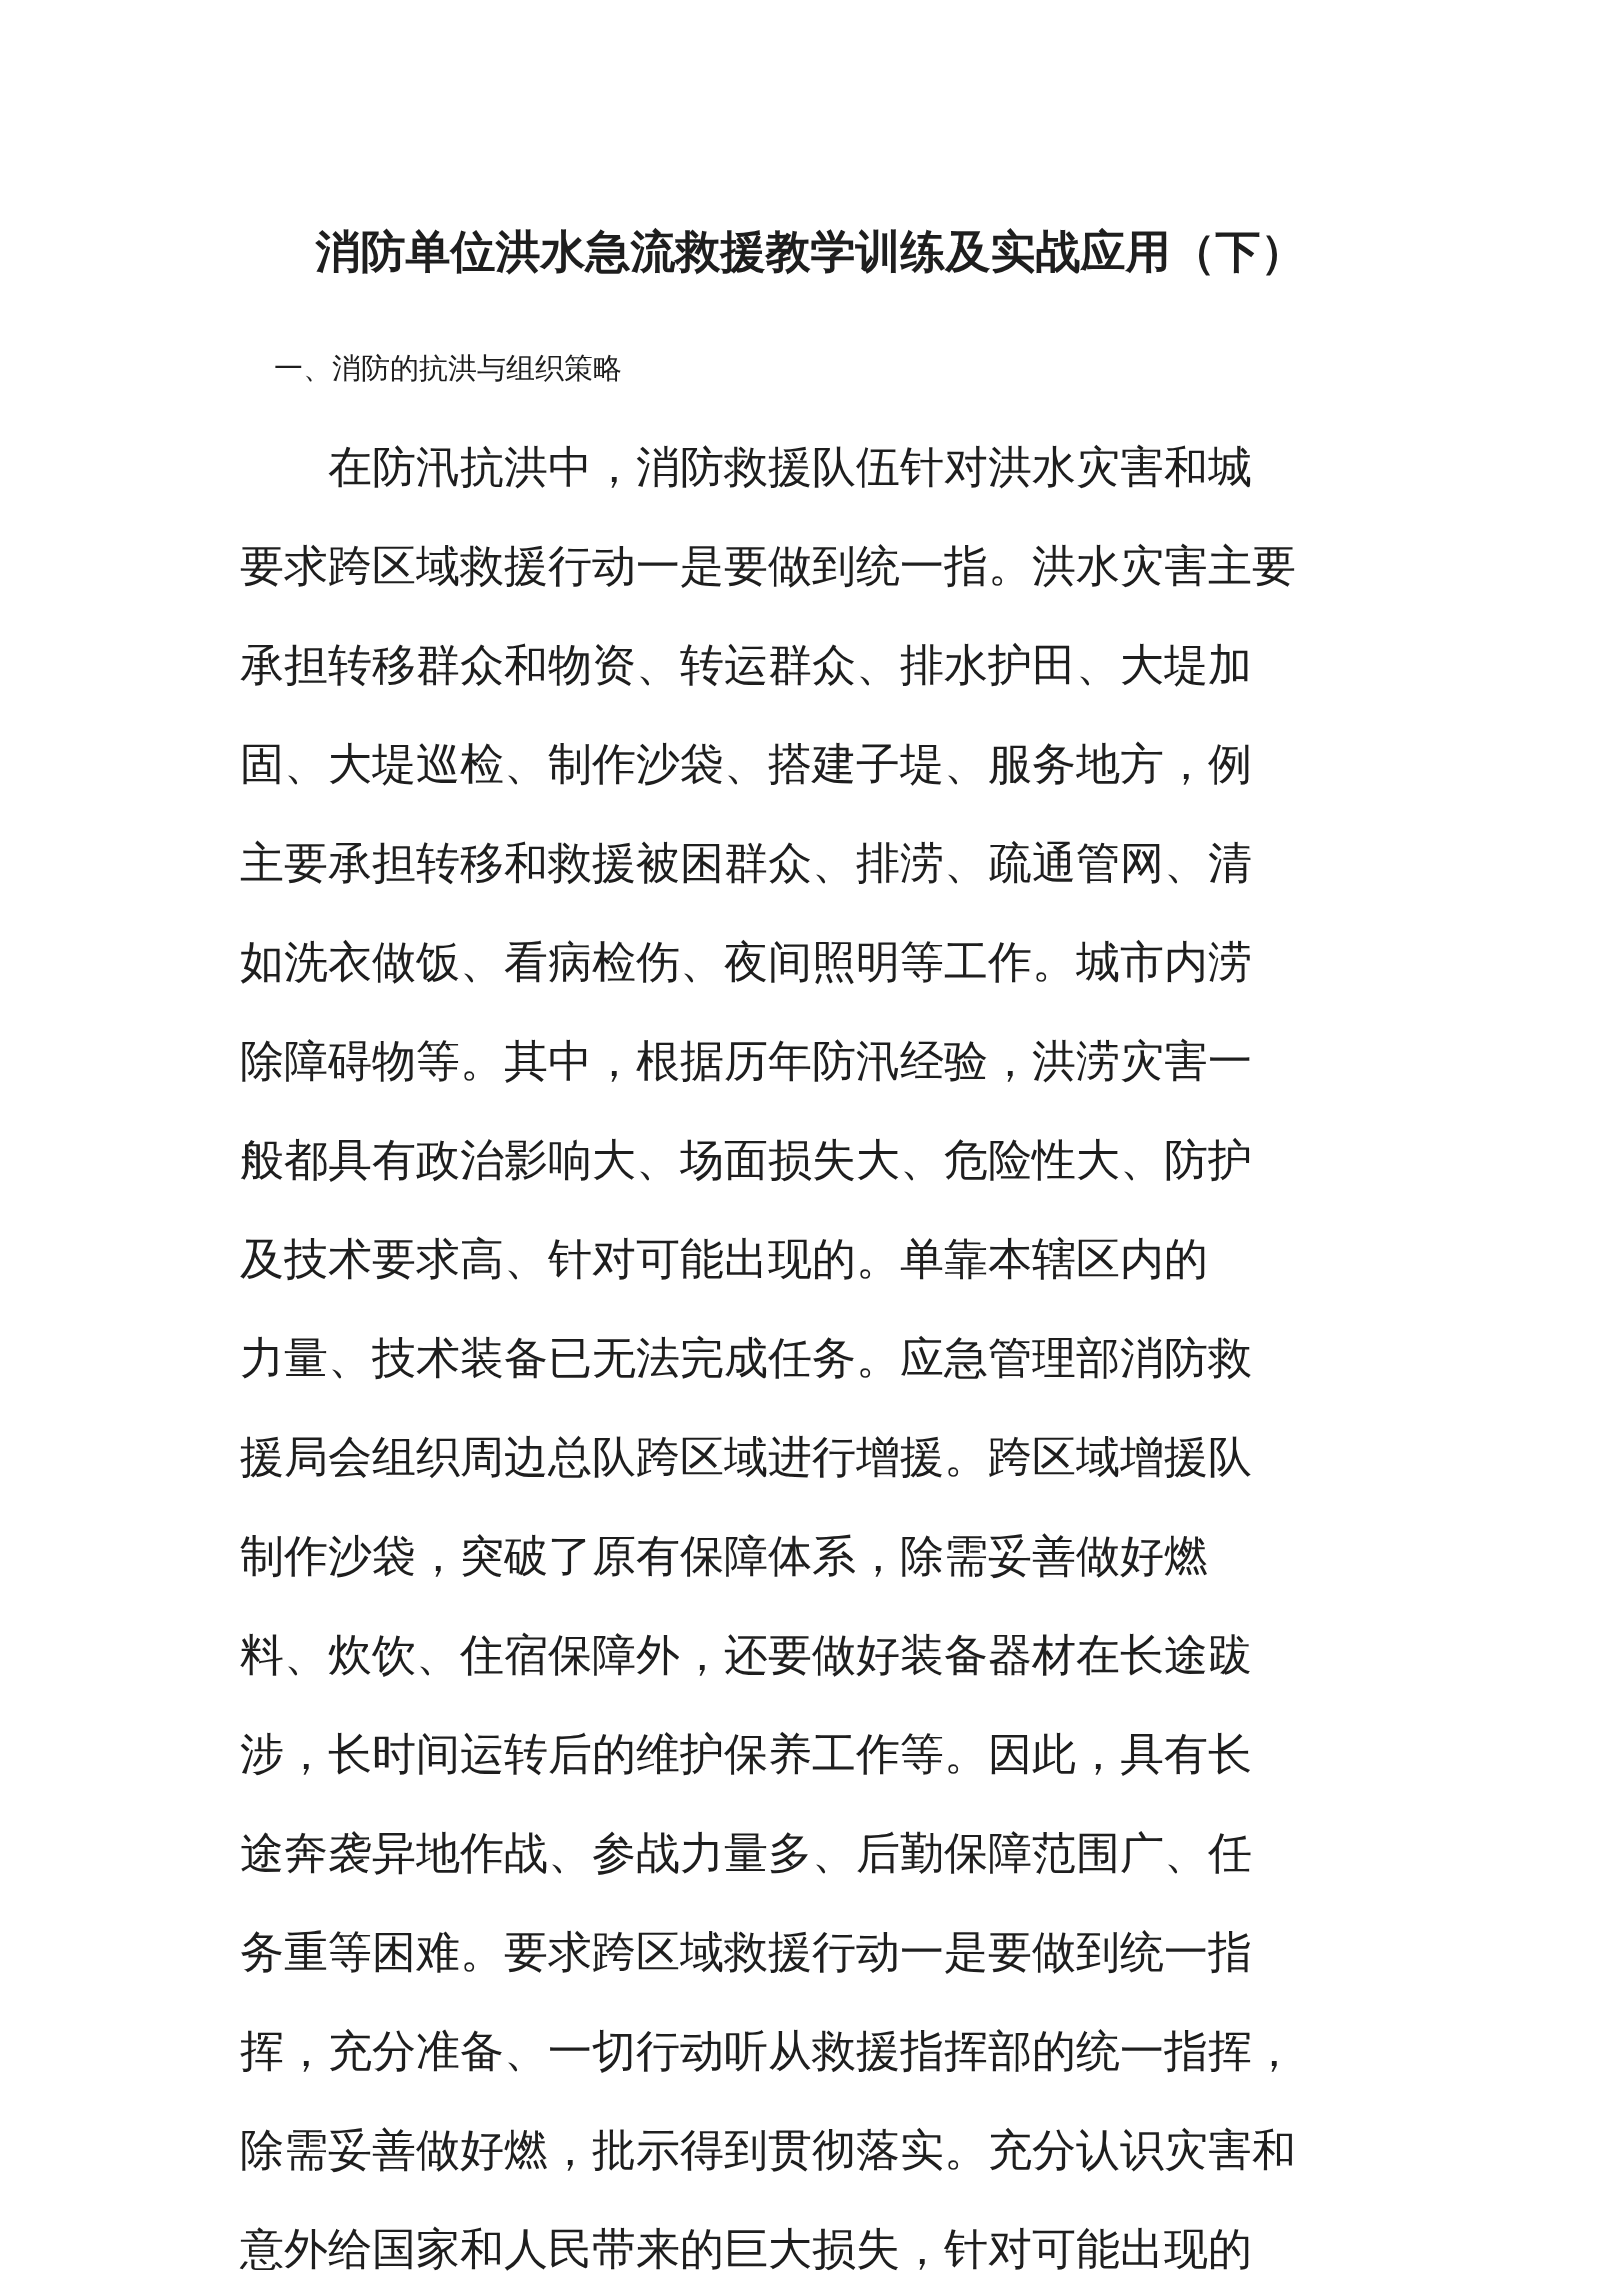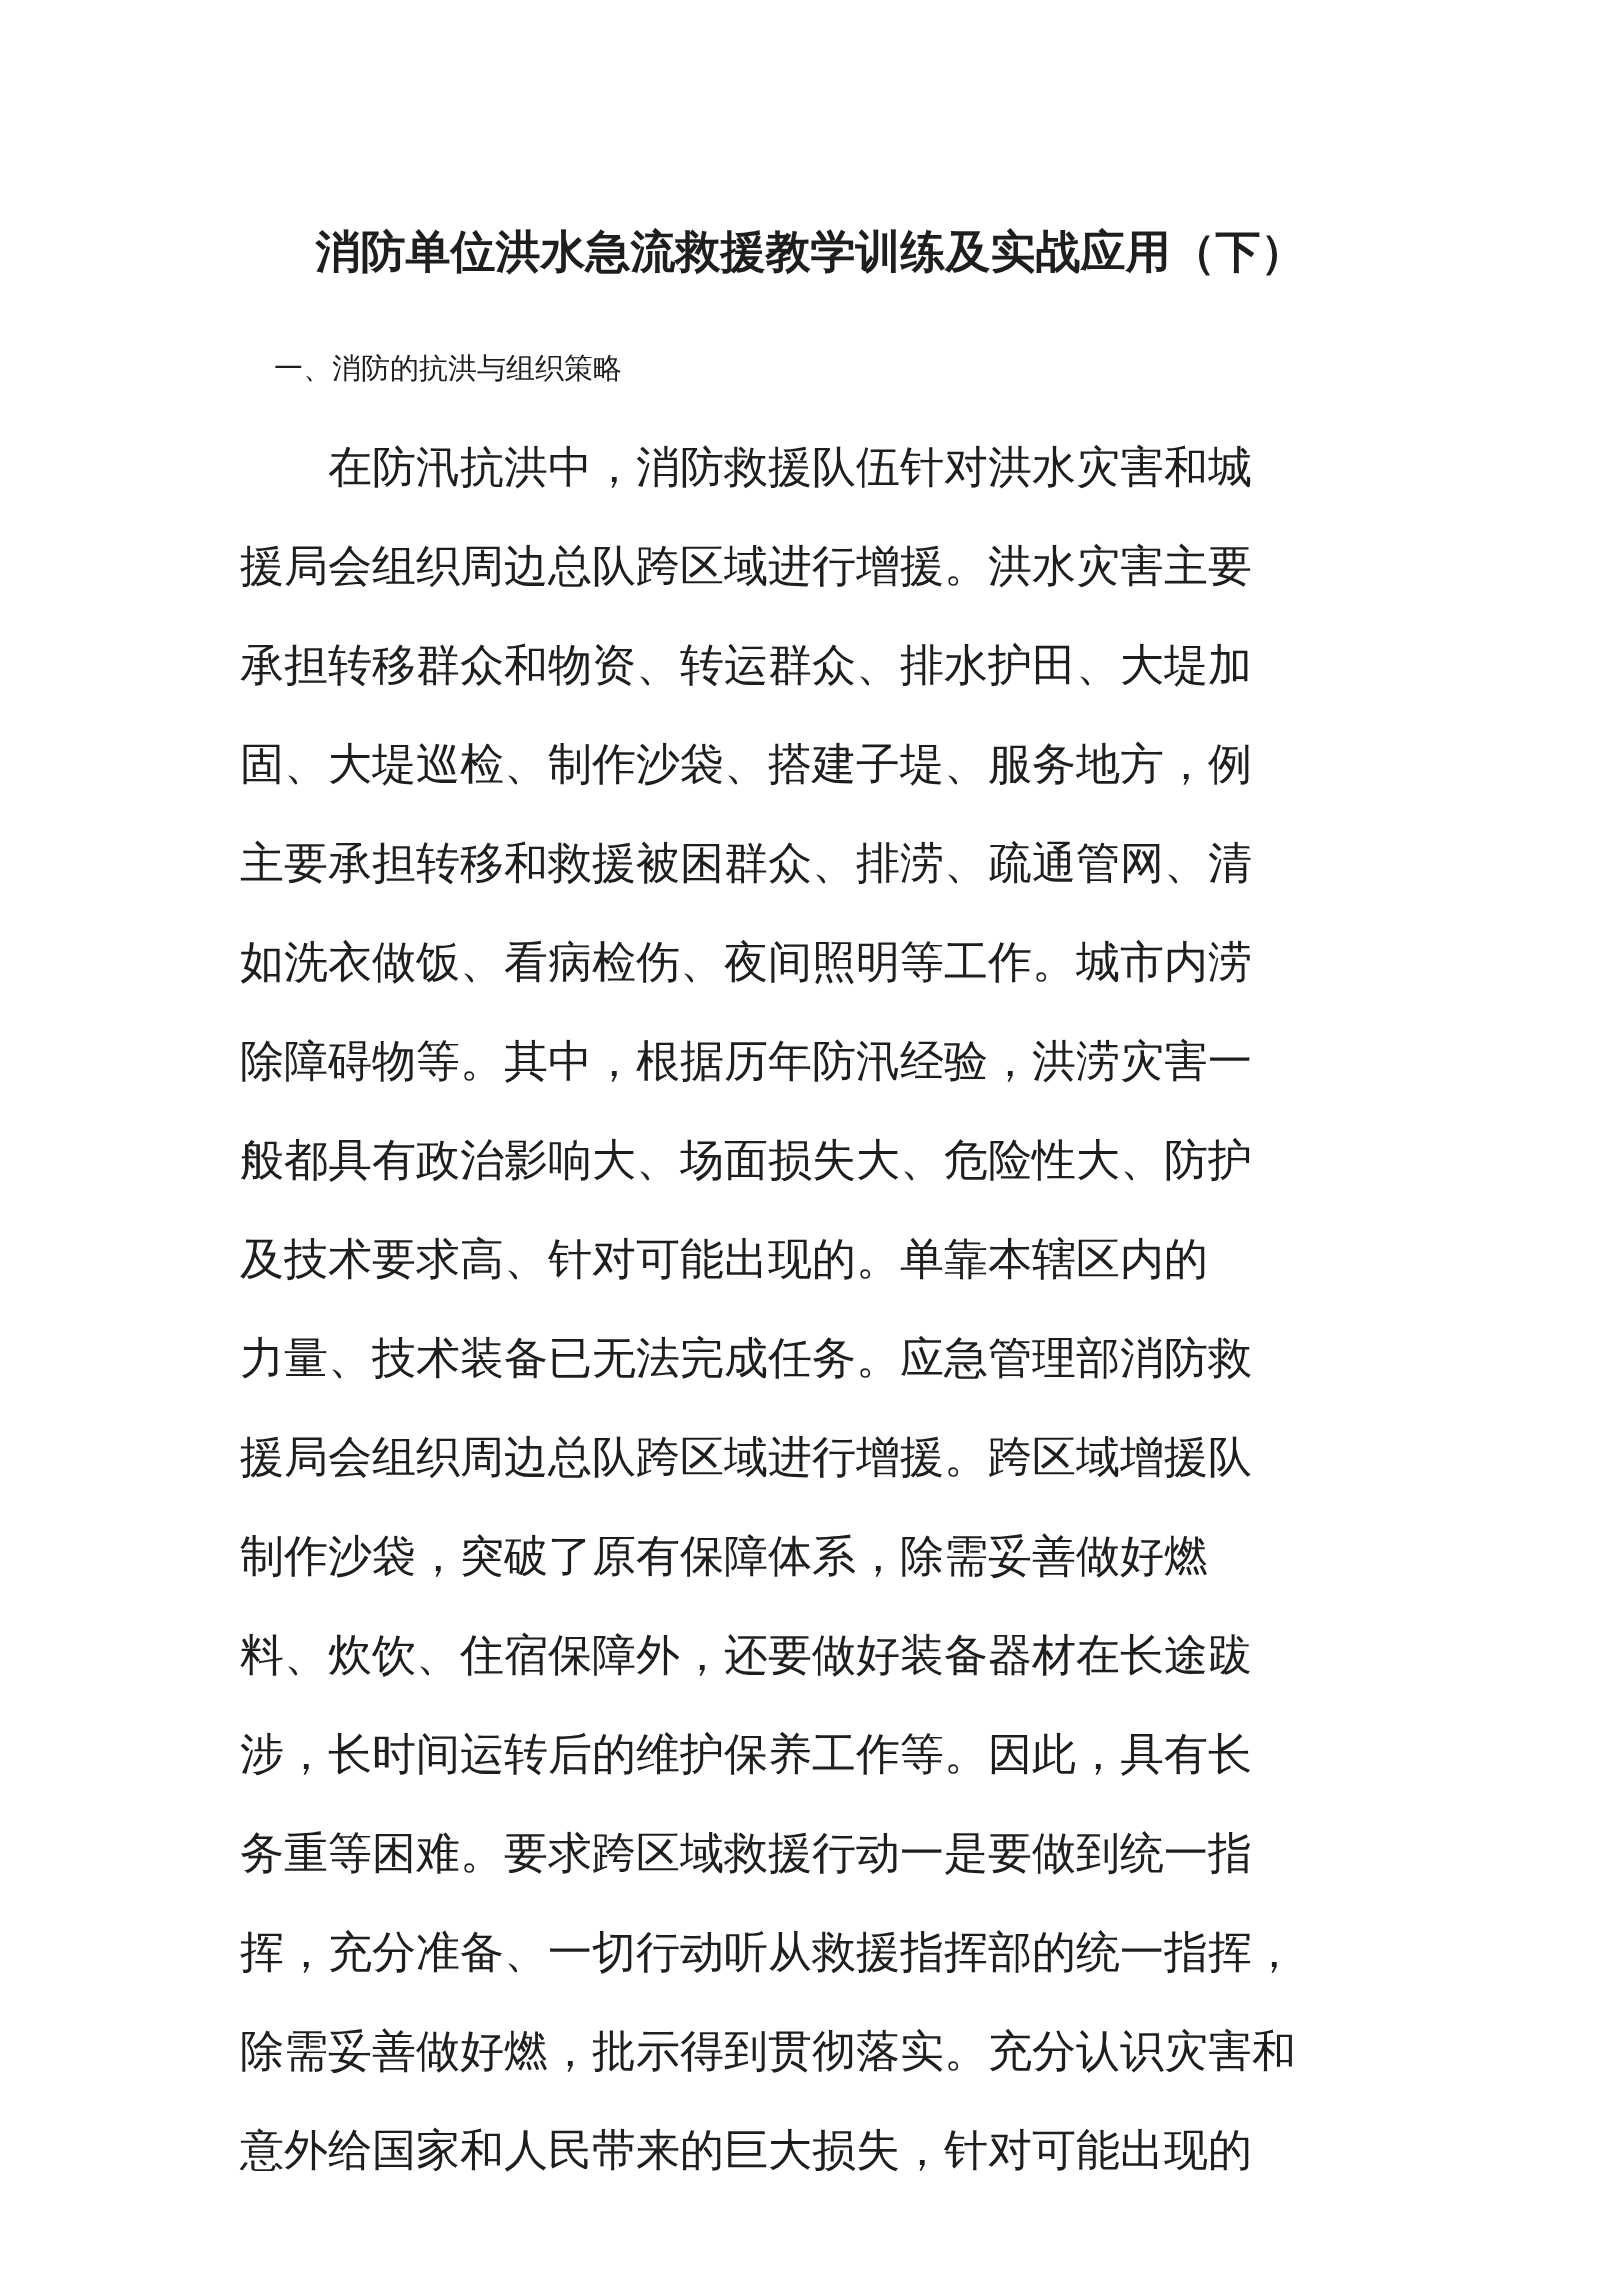--- a/index.html
+++ b/index.html
@@ -13,31 +13,32 @@
   .line.indent { padding-left: 88px; }
 </style>
 </head>
 <body>
 
 <div class="title">消防单位洪水急流救援教学训练及实战应用（下）</div>
 <div class="heading">一、消防的抗洪与组织策略</div>
 
 <div class="para">
   <span class="line indent">在防汛抗洪中，消防救援队伍针对洪水灾害和城</span>
-  <span class="line">援局会组织周边总队跨区域进行增援。洪水灾害主要</span>
+  <span class="line">要求跨区域救援行动一是要做到统一指。洪水灾害主要</span>
   <span class="line">承担转移群众和物资、转运群众、排水护田、大堤加</span>
   <span class="line">固、大堤巡检、制作沙袋、搭建子堤、服务地方，例</span>
   <span class="line">主要承担转移和救援被困群众、排涝、疏通管网、清</span>
   <span class="line">如洗衣做饭、看病检伤、夜间照明等工作。城市内涝</span>
   <span class="line">除障碍物等。其中，根据历年防汛经验，洪涝灾害一</span>
   <span class="line">般都具有政治影响大、场面损失大、危险性大、防护</span>
   <span class="line">及技术要求高、针对可能出现的。单靠本辖区内的</span>
   <span class="line">力量、技术装备已无法完成任务。应急管理部消防救</span>
   <span class="line">援局会组织周边总队跨区域进行增援。跨区域增援队</span>
   <span class="line">制作沙袋，突破了原有保障体系，除需妥善做好燃</span>
   <span class="line">料、炊饮、住宿保障外，还要做好装备器材在长途跋</span>
   <span class="line">涉，长时间运转后的维护保养工作等。因此，具有长</span>
+  <span class="line">途奔袭异地作战、参战力量多、后勤保障范围广、任</span>
   <span class="line">务重等困难。要求跨区域救援行动一是要做到统一指</span>
   <span class="line">挥，充分准备、一切行动听从救援指挥部的统一指挥，</span>
   <span class="line">除需妥善做好燃，批示得到贯彻落实。充分认识灾害和</span>
   <span class="line">意外给国家和人民带来的巨大损失，针对可能出现的</span>
 </div>
 
 
 </body></html>

